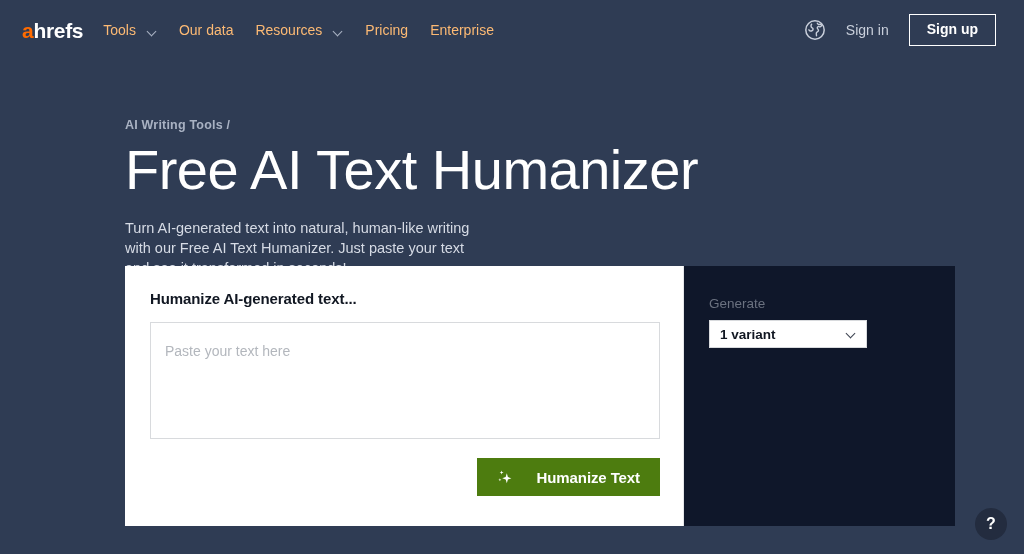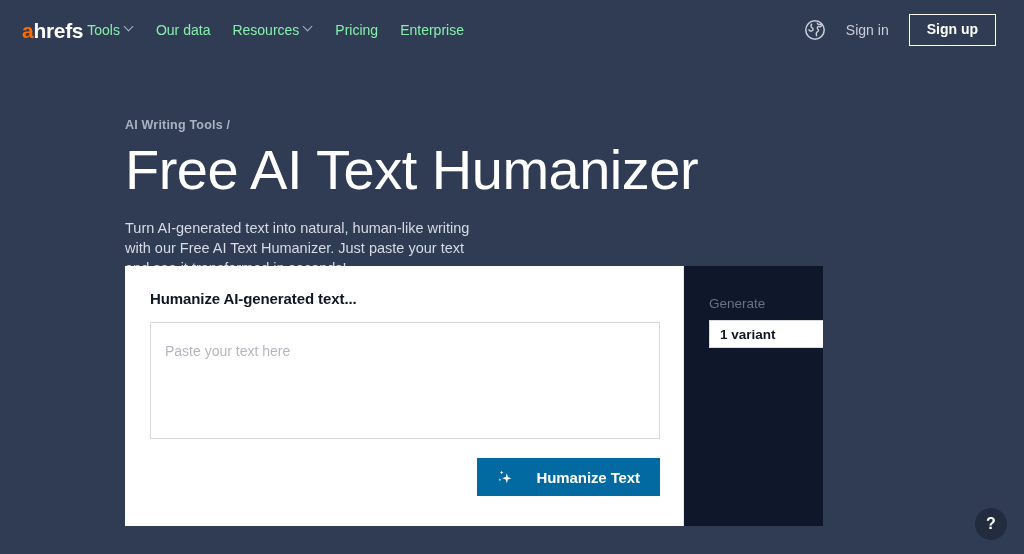--- a/index.html
+++ b/index.html
@@ -21,38 +21,38 @@
     display: flex;
     align-items: center;
     padding: 0 28px 0 22px;
     position: relative;
   }
   .logo {
     font-size: 21px;
     font-weight: bold;
     letter-spacing: -0.3px;
     color: #ffffff;
-    margin-right: 4px;
+    margin-right: 20px;
     line-height: 1;
     white-space: nowrap;
     cursor: pointer;
   }
   .logo .accent { color: #ff6b00; }
 
   .nav {
     display: flex;
     align-items: center;
     gap: 22px;
   }
   .nav-item {
     display: flex;
-    align-items: flex-start;
-    gap: 5px;
+    align-items: flex-end;
+    gap: 12px;
     font-size: 14px;
-    color: #86efac;
+    color: #fdba74;
     cursor: pointer;
     white-space: nowrap;
     line-height: 1;
   }
   .chev {
     display: inline-block;
     width: 9px;
     height: 9px;
     position: relative;
     top: -1px;
@@ -125,21 +125,21 @@
     line-height: 20px;
     color: #d6dbe5;
     max-width: 345px;
   }
 
   
   .card {
     position: absolute;
     left: 125px;
     top: 266px;
-    width: 698px;
+    width: 830px;
     height: 260px;
     background: #ffffff;
     display: flex;
     overflow: hidden;
   }
   .card-left {
     width: 558px;
     background: #ffffff;
     padding: 24px 25px 0 25px;
     display: flex;
@@ -167,21 +167,21 @@
   }
   .text-input::placeholder { color: #b3b7bd; }
 
   .btn-row {
     margin-top: 19px;
     width: 510px;
     display: flex;
     justify-content: flex-end;
   }
   .humanize-btn {
-    background: #0369a1;
+    background: #4d7c0f;
     border: none;
     color: #ffffff;
     font-size: 15px;
     font-weight: bold;
     font-family: "Liberation Sans", sans-serif;
     padding: 0 20px;
     height: 38px;
     display: flex;
     align-items: center;
     gap: 23px;

